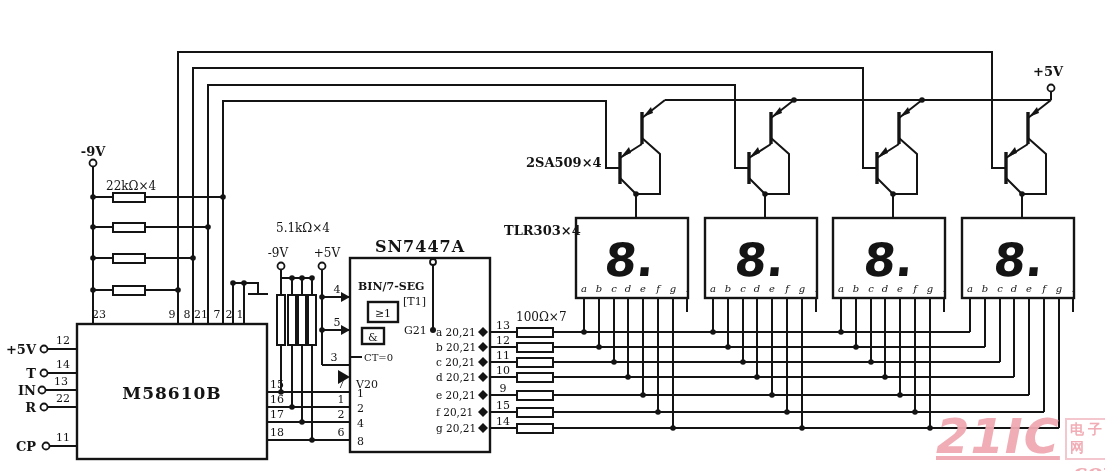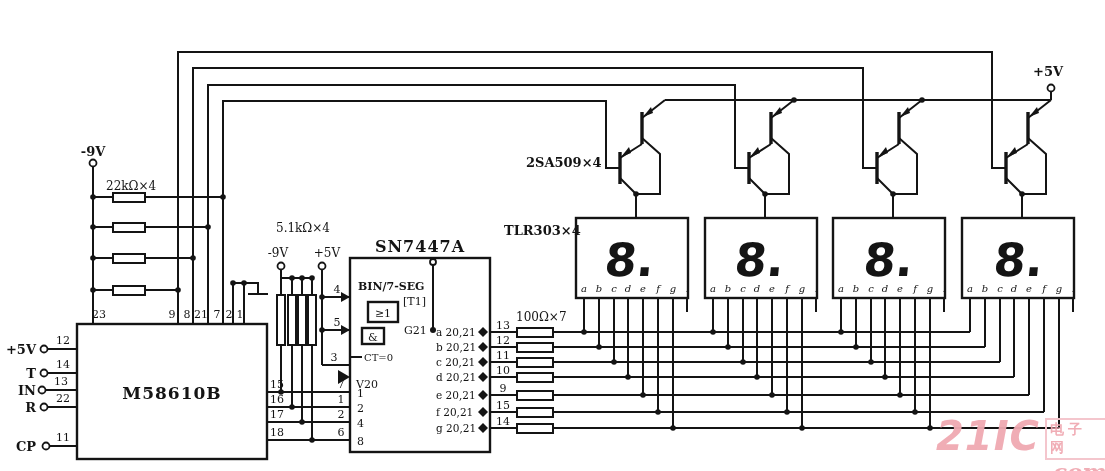--- a/index.html
+++ b/index.html
@@ -20,21 +20,21 @@
   .mid{text-anchor:middle;}
   .end{text-anchor:end;}
   .chip{font-size:17px;font-weight:600;text-anchor:middle;letter-spacing:1px;}
   .chip2{font-size:16px;font-weight:600;text-anchor:middle;letter-spacing:1px;}
   .seg{font-size:10px;font-style:italic;text-anchor:middle;}
   .digit{font-size:46px;font-weight:700;text-anchor:middle;font-family:"DejaVu Sans",sans-serif;}
   .outlab{font-size:10.5px;}
   .watermark{position:absolute;left:936px;top:414px;display:flex;align-items:flex-start;
              color:#f0a9b2;opacity:.95;pointer-events:none;}
   .wm-brand{font-family:"DejaVu Sans",sans-serif;font-style:italic;font-weight:800;
-            font-size:40px;line-height:44px;letter-spacing:1px;}
+            font-size:48px;line-height:44px;letter-spacing:1px;text-decoration:underline;}
   .wm-right{display:flex;flex-direction:column;margin-left:5px;margin-top:4px;}
   .wm-cn{font-family:"DejaVu Sans",sans-serif;font-weight:700;font-size:14px;
          border:2px solid #f4c4cb;padding:1px 3px;letter-spacing:4px;}
   .wm-suffix{font-family:"DejaVu Serif",serif;font-style:italic;font-weight:700;
              font-size:23px;line-height:24px;}
 </style>
 </head>
 <body>
 
 <div class="canvas">

